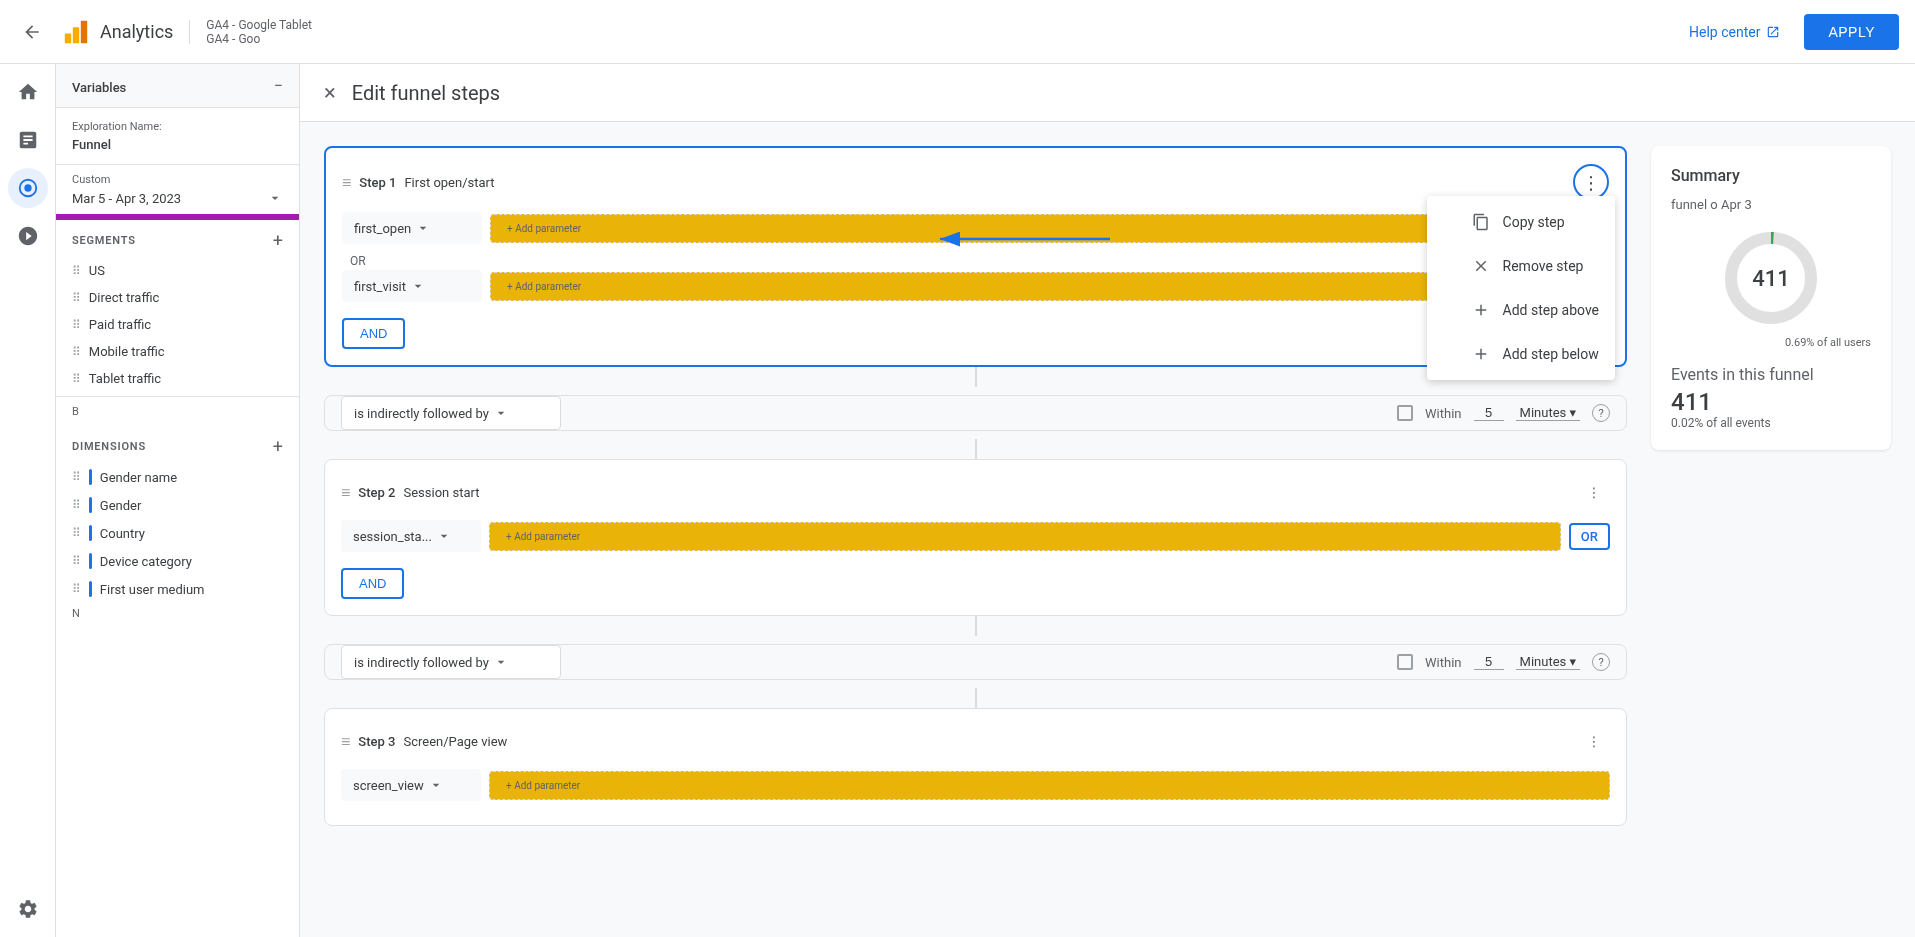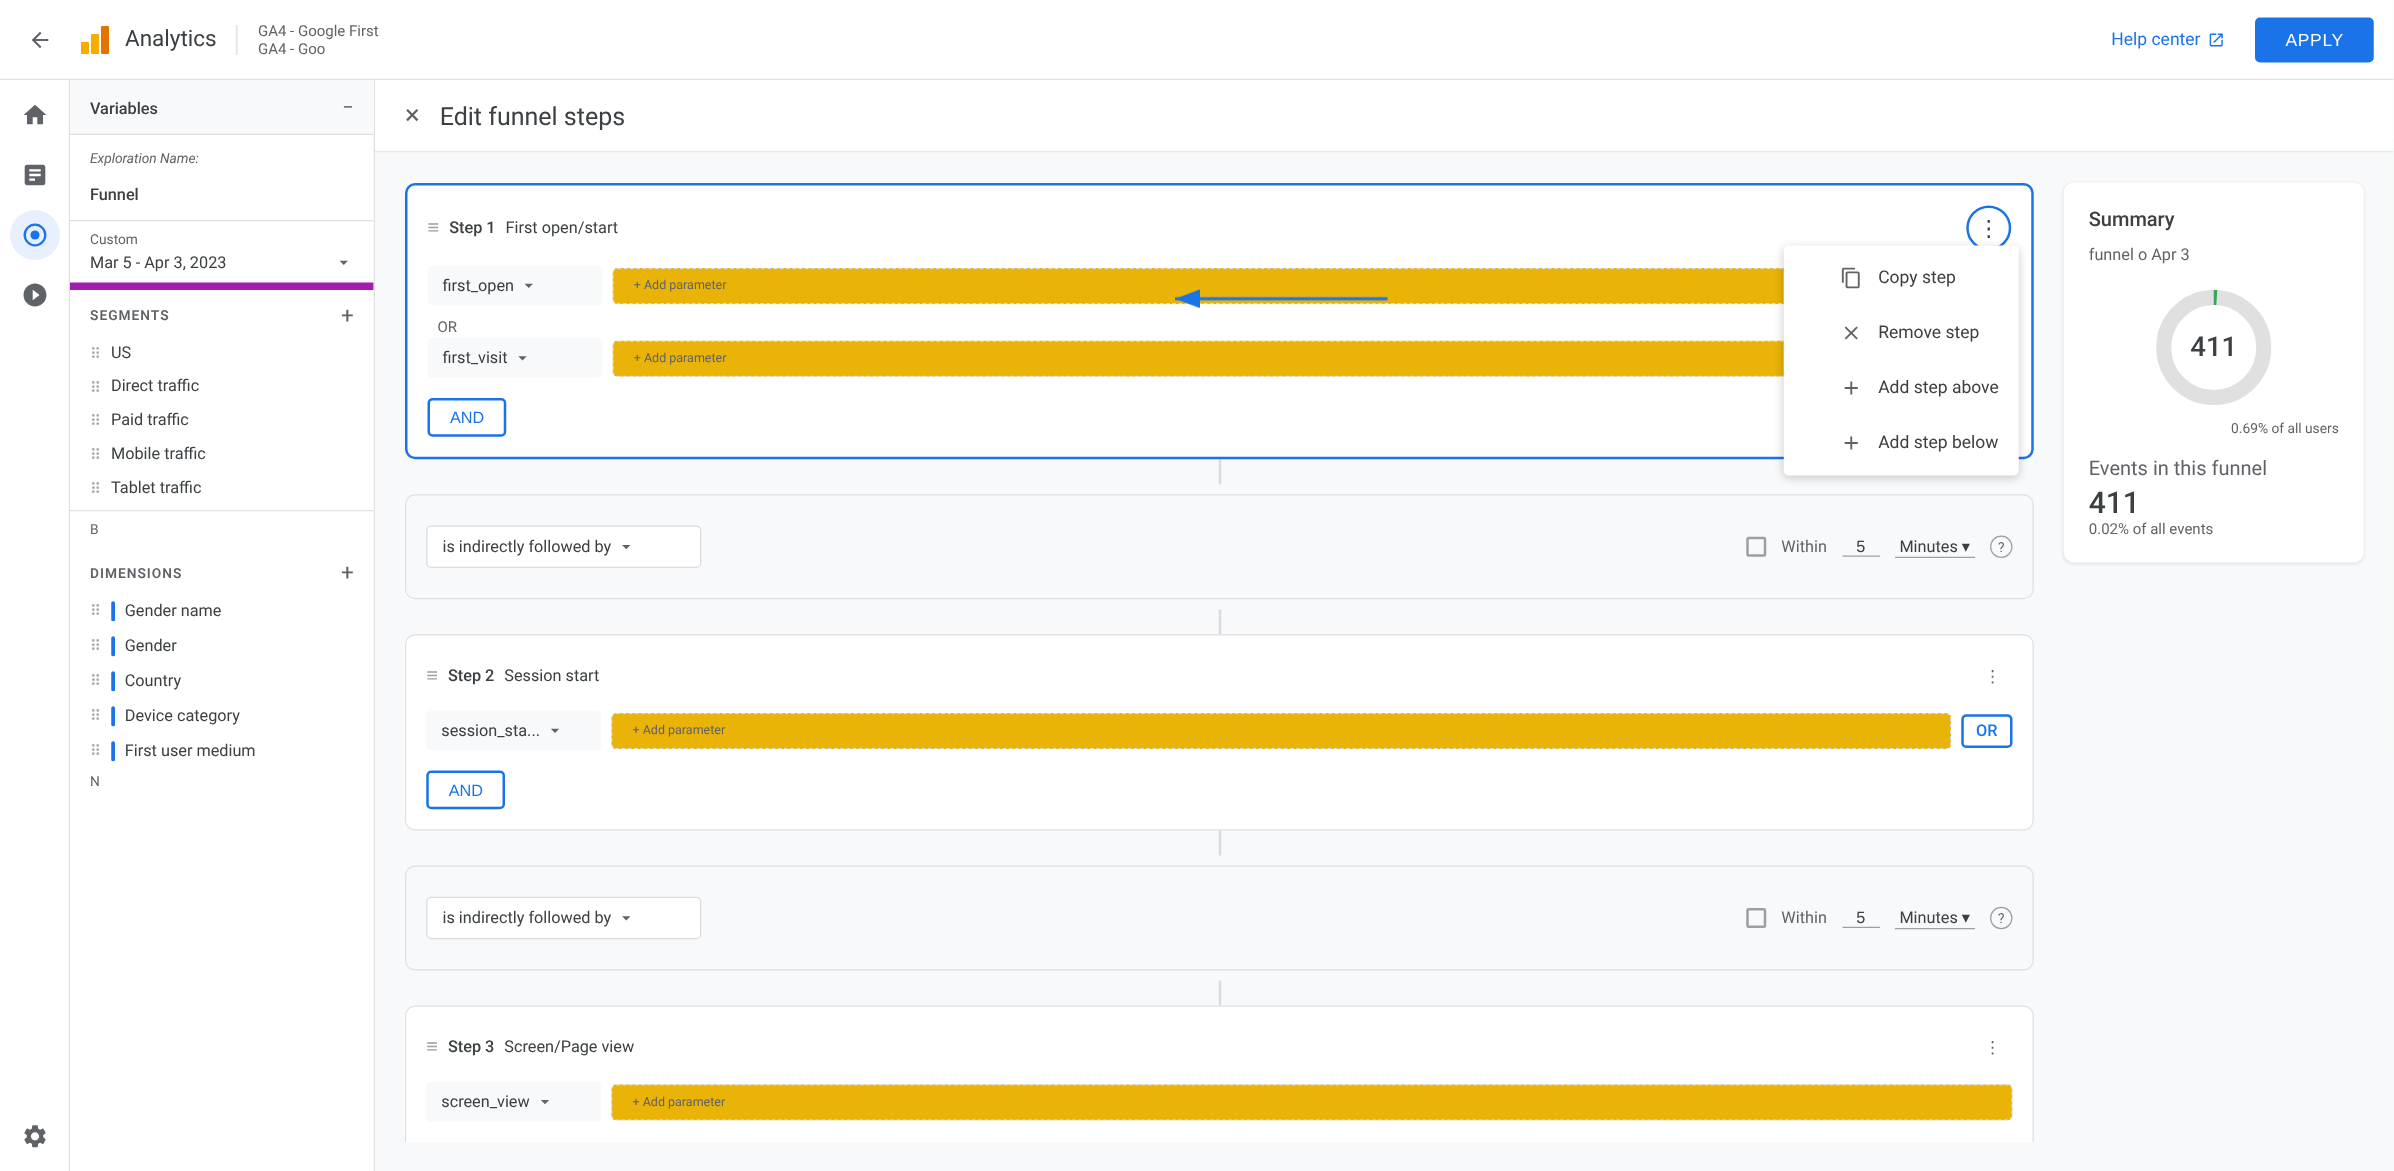--- a/index.html
+++ b/index.html
@@ -43,21 +43,21 @@
     .variables-header {
       display: flex; align-items: flex-end; justify-content: space-between;
       padding: 12px 16px;
       background: #f8f9fa;
       border-bottom: 1px solid #e0e0e0;
     }
     .variables-header-title { font-size: 13px; font-weight: 500; color: #3c4043; }
     .collapse-btn { cursor: pointer; color: #5f6368; }
 
     .exploration-section { padding: 12px 16px; border-bottom: 1px solid #e0e0e0; }
-    .exploration-label { font-size: 11px; color: #5f6368; margin-bottom: 16px; font-style: italic; }
+    .exploration-label { font-size: 11px; color: #5f6368; margin-bottom: 4px; }
     .exploration-name { font-size: 13px; color: #3c4043; font-weight: 500; }
 
     .date-section { padding: 8px 16px; border-bottom: 6px solid #a21caf; }
     .date-label { font-size: 11px; color: #5f6368; margin-bottom: 4px; }
     .date-value { font-size: 13px; color: #3c4043; display: flex; align-items: center; justify-content: space-between; }
 
     .section-header {
       display: flex; align-items: center; justify-content: space-between;
       padding: 10px 16px 6px;
     }
@@ -134,21 +134,21 @@
     }
 
     .and-btn {
       background: #fff; border: 2px solid #1a73e8; color: #1a73e8;
       padding: 6px 16px; border-radius: 4px; font-size: 13px; font-weight: 500;
       cursor: pointer; margin-top: 8px;
     }
 
     
     .connector-row {
-      background: #f8f9fa; border-radius: 8px; padding: 24px 16px;
+      background: #f8f9fa; border-radius: 8px; padding: 0 16px;
       display: flex; align-items: center; gap: 12px; margin: 8px 0;
       border: 1px solid #e0e0e0;
     }
     .connector-select {
       background: #fff; border: 1px solid #dadce0; border-radius: 4px;
       padding: 8px 12px; font-size: 13px; color: #3c4043; cursor: pointer;
       display: flex; align-items: center; gap: 4px; min-width: 220px;
     }
     .within-checkbox {
       width: 16px; height: 16px; border: 2px solid #9aa0a6; border-radius: 2px; flex-shrink: 0;
@@ -287,21 +287,21 @@
     <div class="topbar-logo">
       <svg class="logo-icon" viewBox="0 0 40 40">
         <rect x="6" y="22" width="8" height="12" rx="1" fill="#F9AB00"></rect>
         <rect x="16" y="14" width="8" height="20" rx="1" fill="#F9AB00"></rect>
         <rect x="26" y="6" width="8" height="28" rx="1" fill="#E37400"></rect>
       </svg>
       <span class="topbar-title">Analytics</span>
     </div>
     <div class="topbar-divider"></div>
     <div style="display:flex;flex-direction:column;">
-      <span style="font-size:12px;color:#5f6368;">GA4 - Google First</span>
+      <span style="font-size:12px;color:#5f6368;">GA4 - Google Tablet</span>
       <span style="font-size:12px;color:#5f6368;">GA4 - Goo</span>
     </div>
     <div class="topbar-spacer"></div>
     <a class="help-center-btn">
       <span>Help center</span>
       <svg width="14" height="14" viewBox="0 0 24 24" fill="currentColor">
           <path d="M19 19H5V5h7V3H5a2 2 0 00-2 2v14a2 2 0 002 2h14a2 2 0 002-2v-7h-2v7zM14 3v2h3.59l-9.83 9.83 1.41 1.41L19 6.41V10h2V3h-7z"></path>
         </svg>
     </a>
     <button class="apply-btn">APPLY</button>

